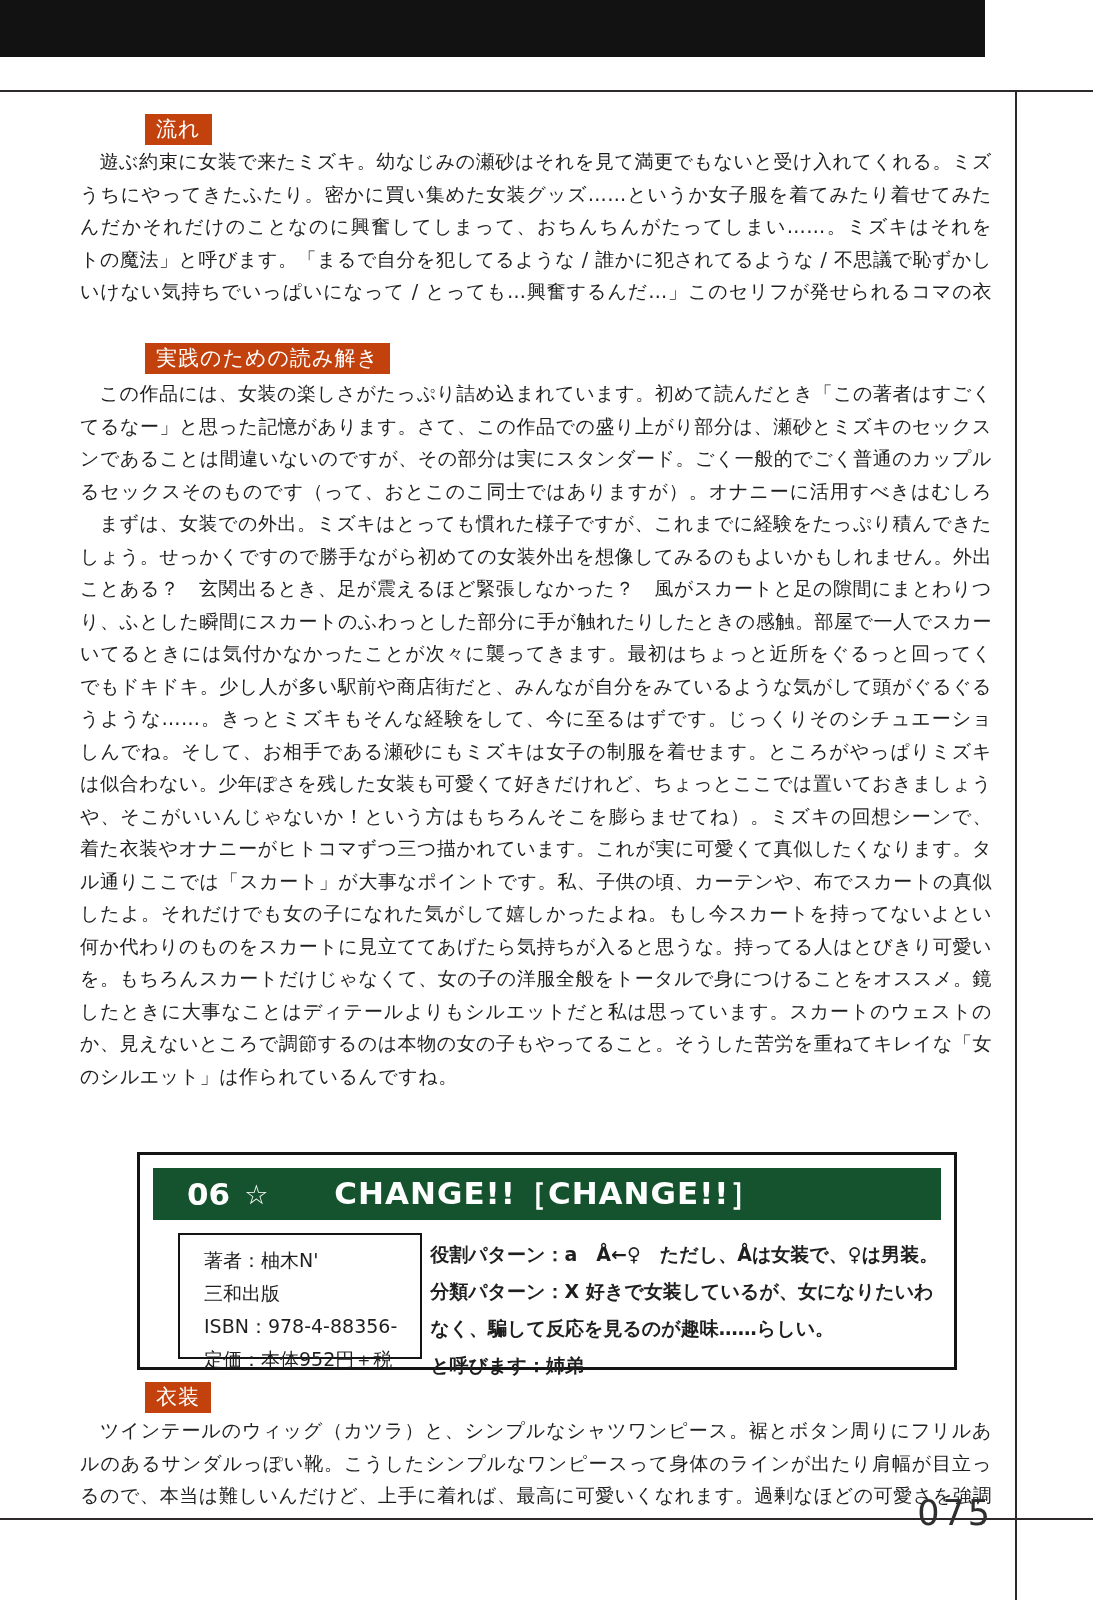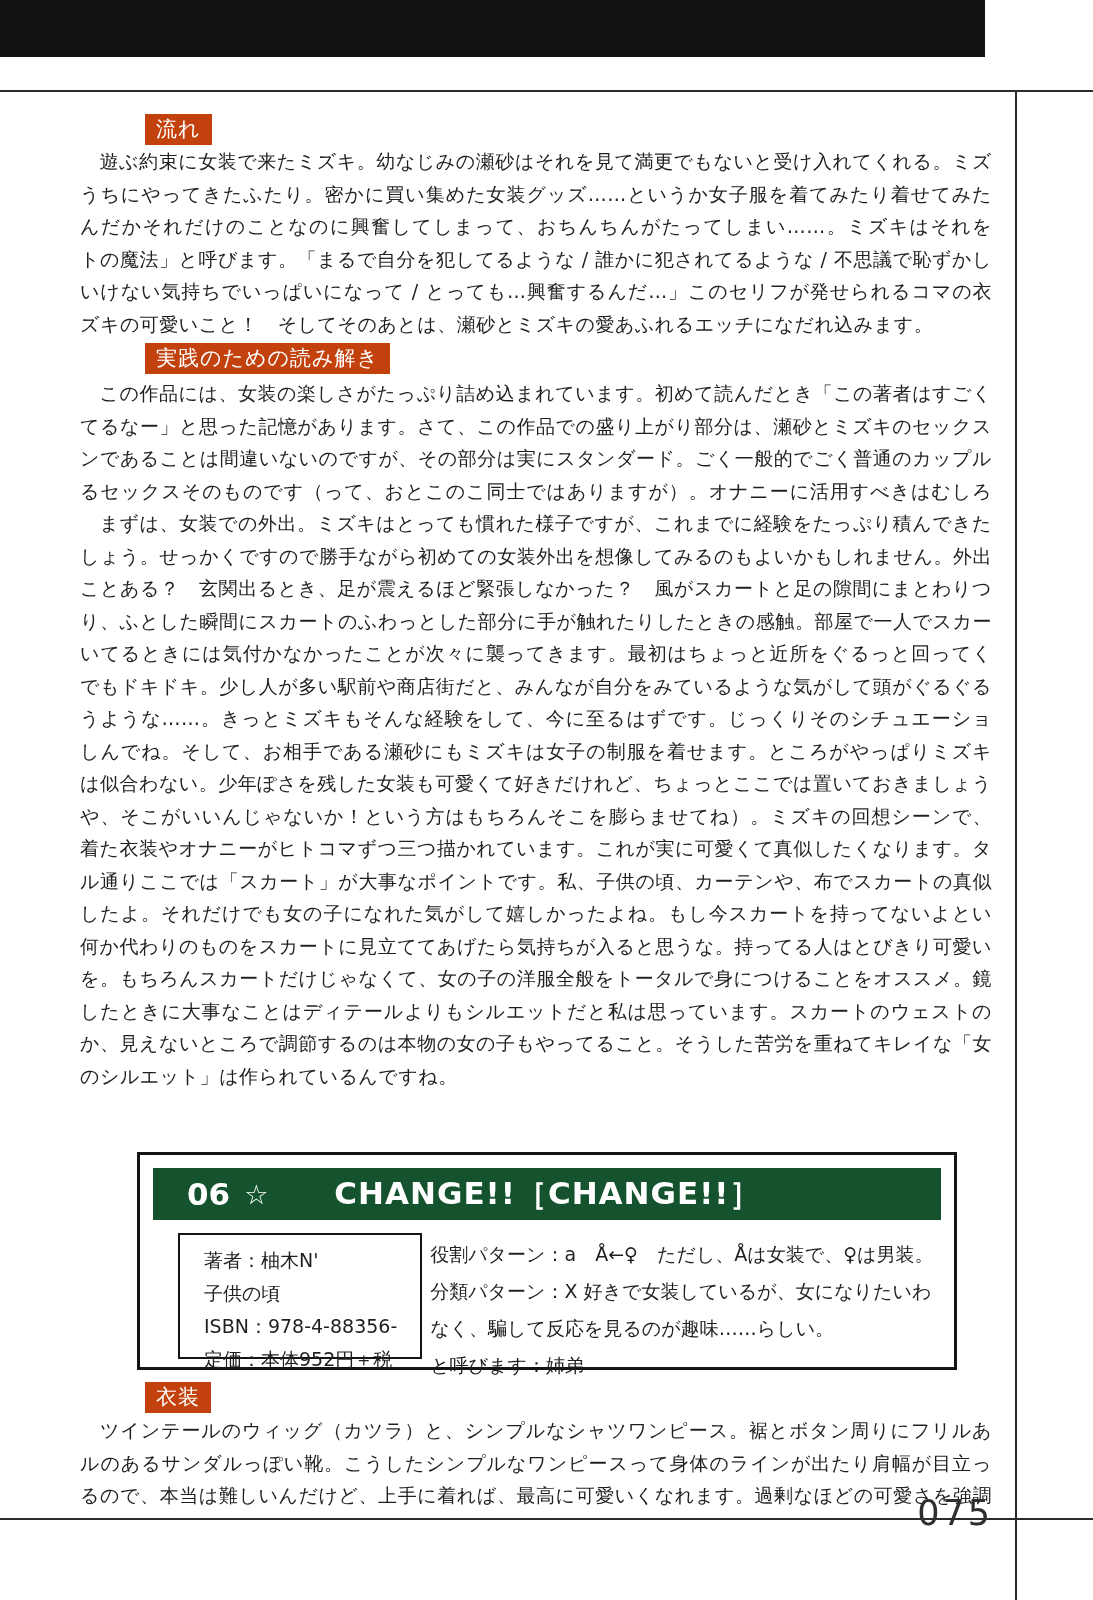--- a/index.html
+++ b/index.html
@@ -59,21 +59,21 @@
   }
   .info-box {
     width:250px; height:126px; box-sizing:border-box;
     border:2px solid #141414;
     padding:9px 6px 0 24px;
   }
   .info-box .txt-line {
     height:33px; line-height:33px; font-size:19px;
     text-align:left; text-align-last:auto; letter-spacing:0;
   }
-  .patterns { margin-left:8px; width:525px; padding-top:3px; }
+  .patterns { margin-left:8px; width:525px; padding-top:3px;font-weight:bold; }
   .patterns .txt-line {
     height:37px; line-height:37px; font-size:19px;
     text-align:left; text-align-last:auto; letter-spacing:0;
   }
 
   
   .page-number {
     position:absolute; left:693px; top:1493px; width:300px;
     text-align:right; font-size:35px; letter-spacing:3px; color:#2f2f2f;
   }
@@ -89,21 +89,20 @@
   <div class="rule-bottom"></div>
 
   <div class="badge badge-flow">流れ</div>
   <div class="textblock tb-flow">
     <div class="para">
         <div class="txt-line">　遊ぶ約束に女装で来たミズキ。幼なじみの瀬砂はそれを見て満更でもないと受け入れてくれる。ミズキの</div>
         <div class="txt-line">うちにやってきたふたり。密かに買い集めた女装グッズ……というか女子服を着てみたり着せてみたり。な</div>
         <div class="txt-line">んだかそれだけのことなのに興奮してしまって、おちんちんがたってしまい……。ミズキはそれを「スカー</div>
         <div class="txt-line">トの魔法」と呼びます。「まるで自分を犯してるような / 誰かに犯されてるような / 不思議で恥ずかしくて</div>
         <div class="txt-line">いけない気持ちでいっぱいになって / とっても…興奮するんだ…」このセリフが発せられるコマの衣装＆ミ</div>
-        <div class="txt-line">ズキの可愛いこと！　そしてそのあとは、瀬砂とミズキの愛あふれるエッチになだれ込みます。</div>
       </div>
   </div>
 
   <div class="badge badge-reading">実践のための読み解き</div>
   <div class="textblock tb-reading">
     <div class="para">
         <div class="txt-line">　この作品には、女装の楽しさがたっぷり詰め込まれています。初めて読んだとき「この著者はすごくわかっ</div>
         <div class="txt-line">てるなー」と思った記憶があります。さて、この作品での盛り上がり部分は、瀬砂とミズキのセックスシー</div>
         <div class="txt-line">ンであることは間違いないのですが、その部分は実にスタンダード。ごく一般的でごく普通のカップルがす</div>
         <div class="txt-line">るセックスそのものです（って、おとこのこ同士ではありますが）。オナニーに活用すべきはむしろ前半の、</div>
@@ -133,21 +132,21 @@
   <div class="card">
     <div class="card-titlebar">
       <span class="card-number">06</span>
       <span class="card-star">☆</span>
       <span class="card-title">CHANGE!!［CHANGE!!］</span>
     </div>
     <div class="card-body">
       <div class="info-box">
         <div>
             <div class="txt-line">著者：柚木N'</div>
-            <div class="txt-line">子供の頃</div>
+            <div class="txt-line">三和出版</div>
             <div class="txt-line">ISBN：978-4-88356-437-8</div>
             <div class="txt-line">定価：本体952円＋税</div>
           </div>
       </div>
       <div class="patterns">
         <div>
             <div class="txt-line">役割パターン：a　Å←♀　ただし、Åは女装で、♀は男装。</div>
             <div class="txt-line">分類パターン：X 好きで女装しているが、女になりたいわけでは</div>
             <div class="txt-line">なく、騙して反応を見るのが趣味……らしい。</div>
             <div class="txt-line">と呼びます：姉弟</div>

